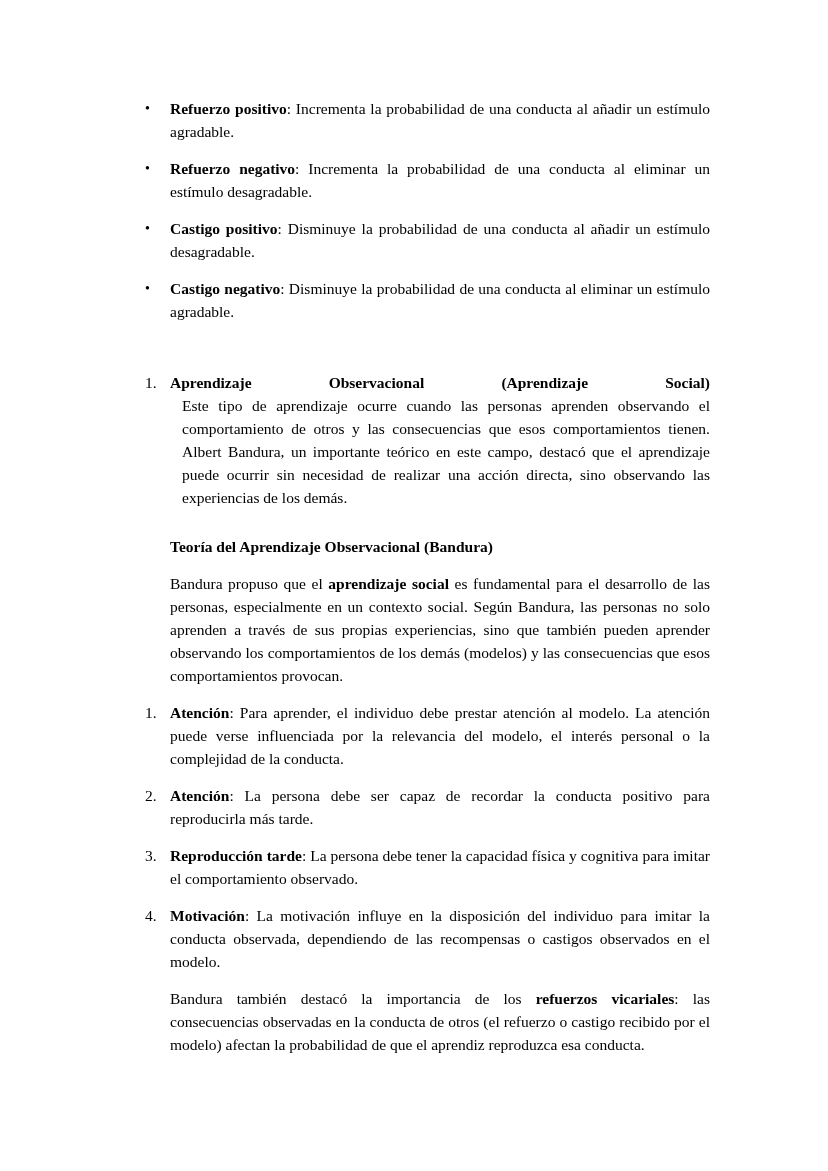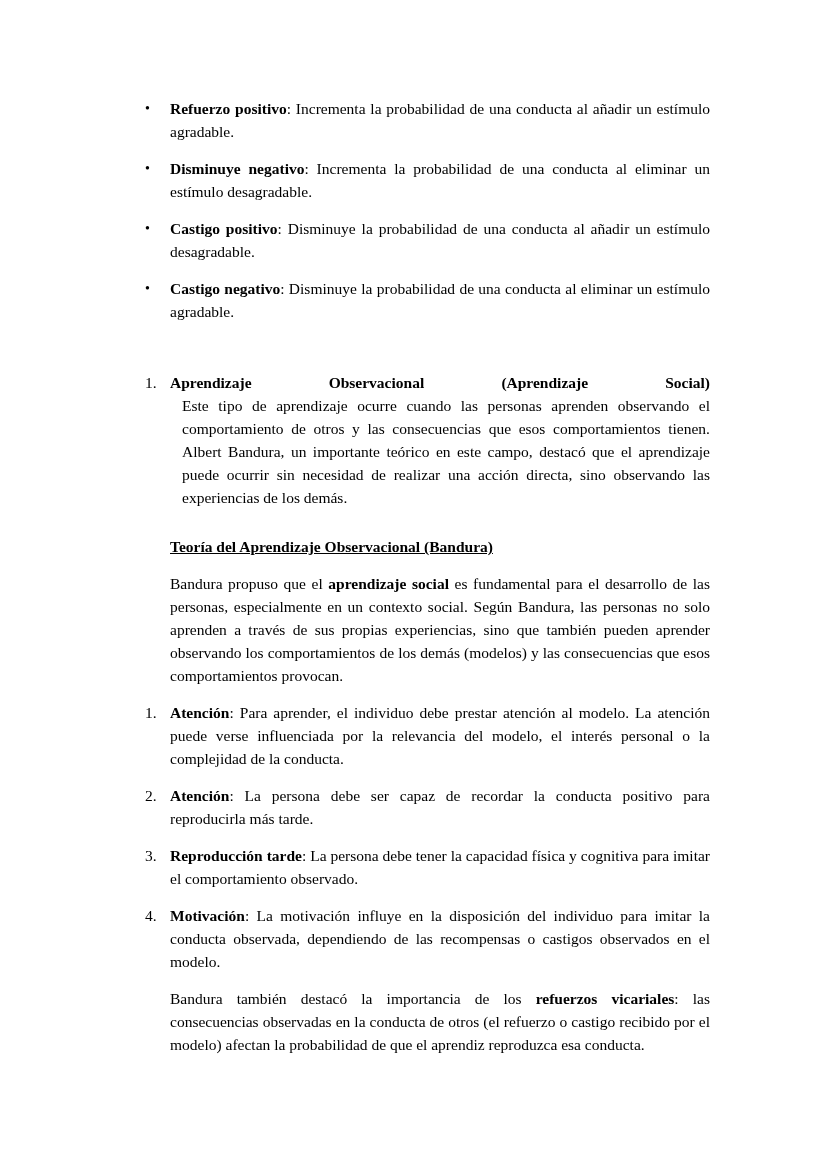--- a/index.html
+++ b/index.html
@@ -71,21 +71,21 @@
 <div class="page">
   <div class="content">
 
     <div class="bullet-list">
       <div class="item">
         <span class="marker bullet-marker">•</span>
         <p class="body"><b>Refuerzo positivo</b><span>: Incrementa la probabilidad de una conducta al añadir un estímulo agradable.</span></p>
       </div>
       <div class="item">
         <span class="marker bullet-marker">•</span>
-        <p class="body"><b>Disminuye negativo</b><span>: Incrementa la probabilidad de una conducta al eliminar un estímulo desagradable.</span></p>
+        <p class="body"><b>Refuerzo negativo</b><span>: Incrementa la probabilidad de una conducta al eliminar un estímulo desagradable.</span></p>
       </div>
       <div class="item">
         <span class="marker bullet-marker">•</span>
         <p class="body"><b>Castigo positivo</b><span>: Disminuye la probabilidad de una conducta al añadir un estímulo desagradable.</span></p>
       </div>
       <div class="item">
         <span class="marker bullet-marker">•</span>
         <p class="body"><b>Castigo negativo</b><span>: Disminuye la probabilidad de una conducta al eliminar un estímulo agradable.</span></p>
       </div>
     </div>
@@ -96,21 +96,21 @@
       <span class="marker">1.</span>
       <div class="head-words">
         <b>Aprendizaje</b>
         <b>Observacional</b>
         <b>(Aprendizaje</b>
         <b>Social)</b>
       </div>
     </div>
     <p class="sec-intro">Este tipo de aprendizaje ocurre cuando las personas aprenden observando el comportamiento de otros y las consecuencias que esos comportamientos tienen. Albert Bandura, un importante teórico en este campo, destacó que el aprendizaje puede ocurrir sin necesidad de realizar una acción directa, sino observando las experiencias de los demás.</p>
 
-    <h3 class="subhead" style="font-size:15.5px;text-decoration:underline;">Teoría del Aprendizaje Observacional (Bandura)</h3>
+    <h3 class="subhead" style="font-size:15.5px;">Teoría del Aprendizaje Observacional (Bandura)</h3>
 
     <p class="para"><span>Bandura propuso que el </span><b>aprendizaje social</b><span> es fundamental para el desarrollo de las personas, especialmente en un contexto social. Según Bandura, las personas no solo aprenden a través de sus propias experiencias, sino que también pueden aprender observando los comportamientos de los demás (modelos) y las consecuencias que esos comportamientos provocan.</span></p>
 
 
     <div class="numbered-list">
       <div class="item">
         <span class="marker">1.</span>
         <p class="body"><b>Atención</b><span>: Para aprender, el individuo debe prestar atención al modelo. La atención puede verse influenciada por la relevancia del modelo, el interés personal o la complejidad de la conducta.</span></p>
       </div>
       <div class="item">

